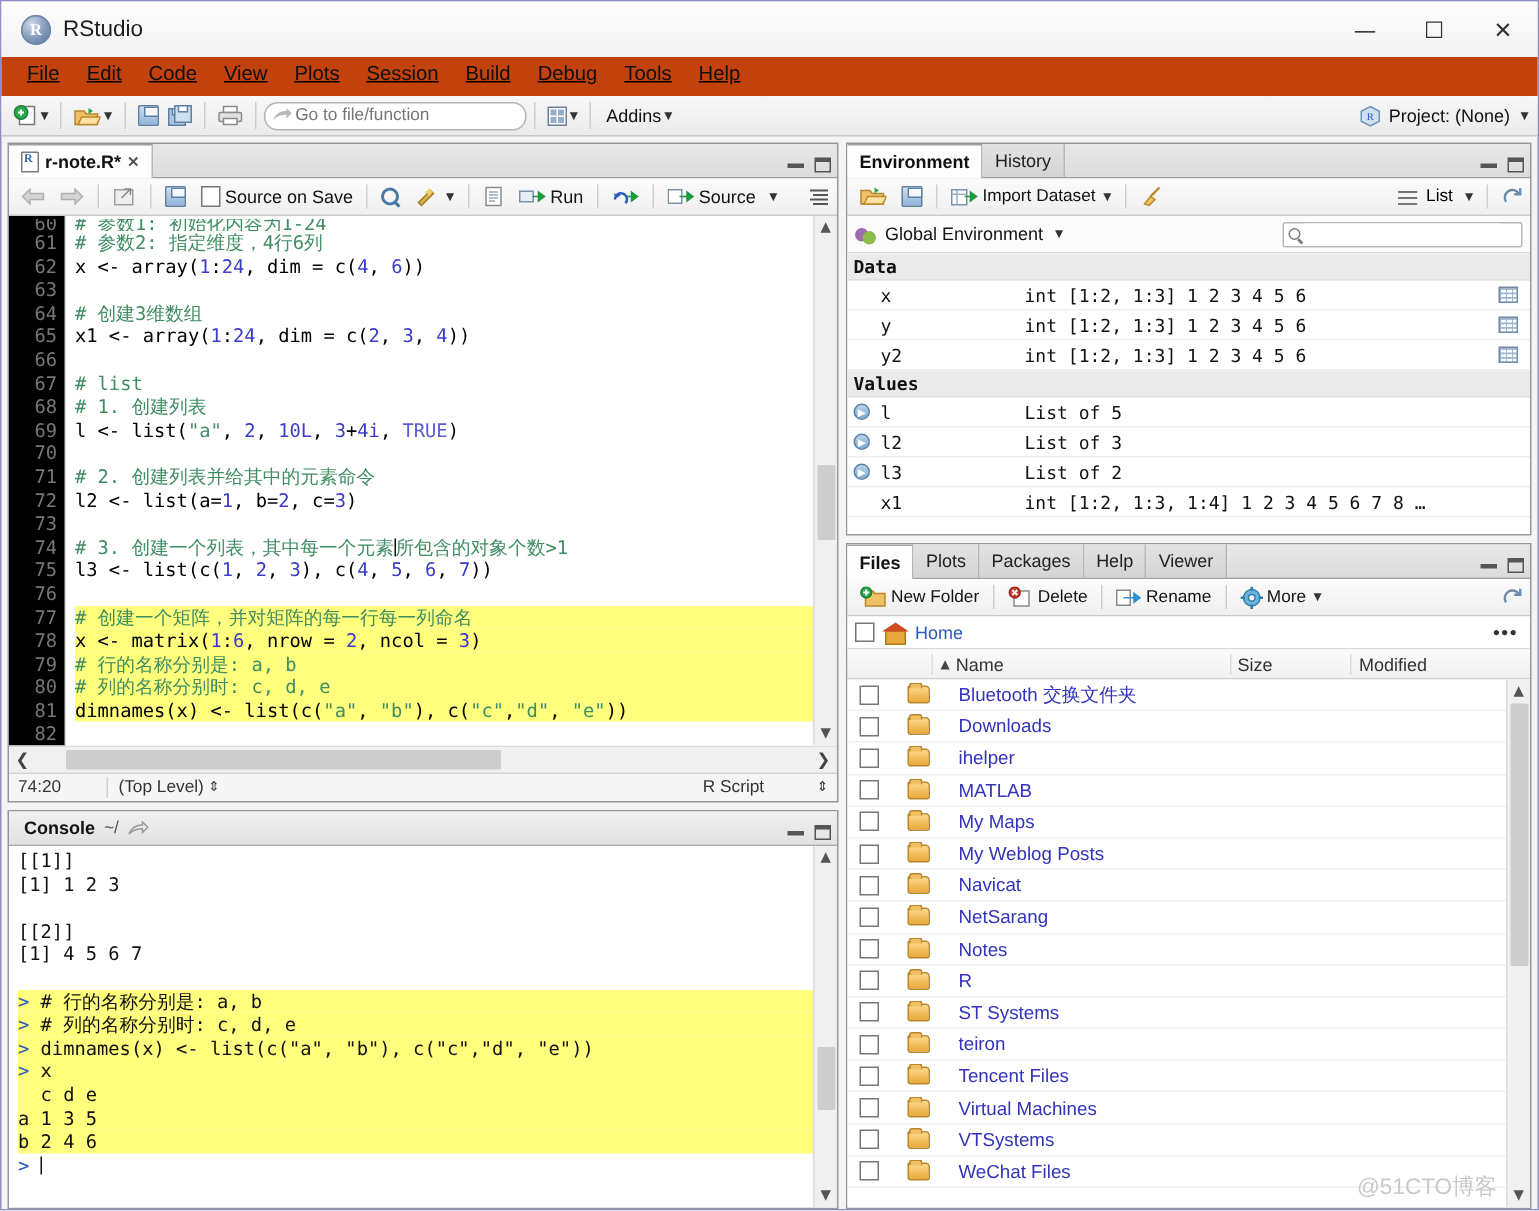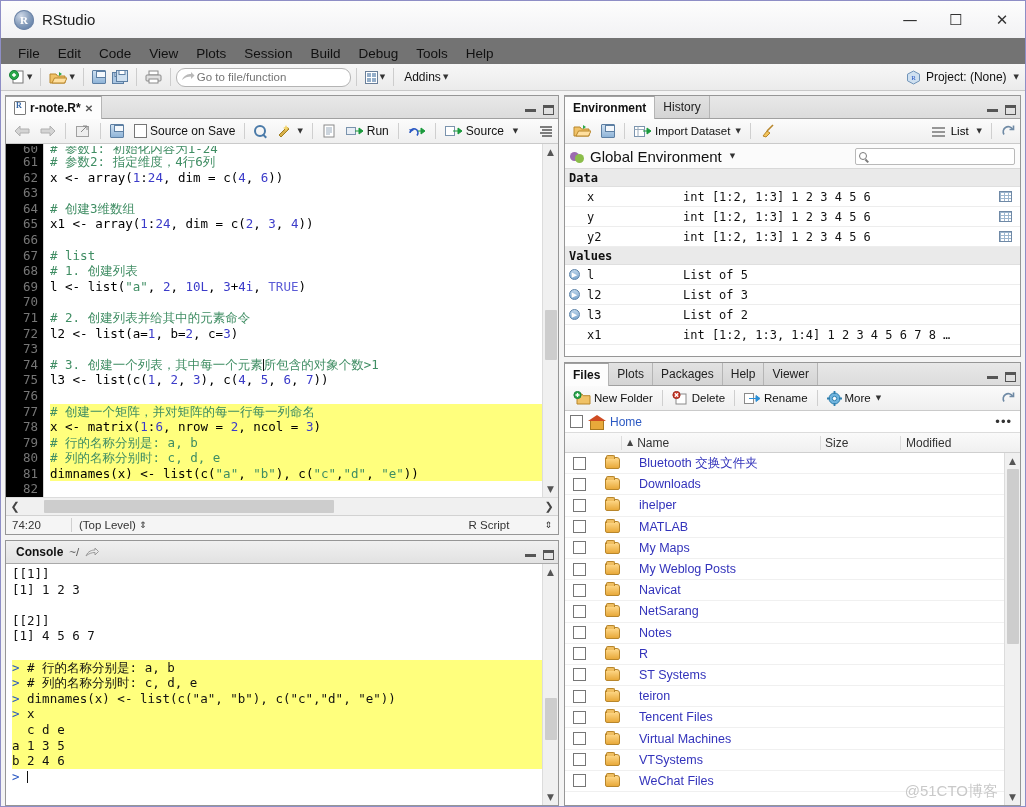--- a/index.html
+++ b/index.html
@@ -38,23 +38,24 @@
   .titlebar .apptitle { font-size:15px; color:#1d1d1d; }
   .wincontrols { position:absolute; right:0; top:0; height:37px; display:flex; }
   .wincontrols div {
     width:46px; height:37px; display:flex; align-items:center; justify-content:center;
     color:#333; font-size:15px; font-family:"DejaVu Sans", sans-serif;
   }
 
   
   .menubar {
     height:26px; flex:0 0 26px;
-    display:flex; align-items:flex-end;
-    background:#737373;
+    display:flex; align-items:flex-start;
+    background:#c2410c;
     padding-left:8px;
+    text-decoration:underline;
   }
   .menubar .mi {
     padding:3px 9px; font-size:13.5px; color:#111;
   }
 
   
   .toolbar {
     height:27px; flex:0 0 27px;
     display:flex; align-items:center;
     background:linear-gradient(to bottom,#f7f7f7,#ebebeb);
@@ -224,21 +225,21 @@
   .env-pane { flex:0 0 262px; height:262px; }
   .env-sel {
     flex:0 0 25px;height:25px;background:#fbfbfb;border-bottom:1px solid #d8d8d8;
     display:flex;align-items:center;padding:0 5px;gap:6px;position:relative;
   }
   .env-sel .globe {
     width:14px;height:13px;position:relative;
   }
   .env-sel .globe:before{content:"";position:absolute;left:0;top:2px;width:9px;height:9px;border-radius:50%;background:#9c6bb0;}
   .env-sel .globe:after{content:"";position:absolute;left:5px;top:4px;width:9px;height:9px;border-radius:50%;background:#8bbd4a;}
-  .env-sel .geLabel { font-size:15px;color:#111;text-align:right; }
+  .env-sel .geLabel { font-size:12px;color:#111;text-align:right; }
   .env-search {
     position:absolute;right:5px;width:160px;height:17px;border:1px solid #b9b9b9;
     background:#fff;border-radius:2px;display:flex;align-items:center;padding-left:3px;gap:3px;
   }
   .env-search .smag{width:8px;height:8px;border:1.5px solid #7a7a7a;border-radius:50%;position:relative;}
   .env-search .smag:after{content:"";position:absolute;right:-3px;bottom:-2px;width:4px;height:1.5px;background:#7a7a7a;transform:rotate(45deg);}
   .env-body { flex:1;min-height:0;overflow:hidden;background:#fff;position:relative; }
   .env-group {
     background:#eaeaea;font-family:"DejaVu Sans Mono","Liberation Mono",monospace;
     font-weight:bold;font-size:12px;color:#111;padding:1px 0 1px 4px;height:18px;line-height:16px;

